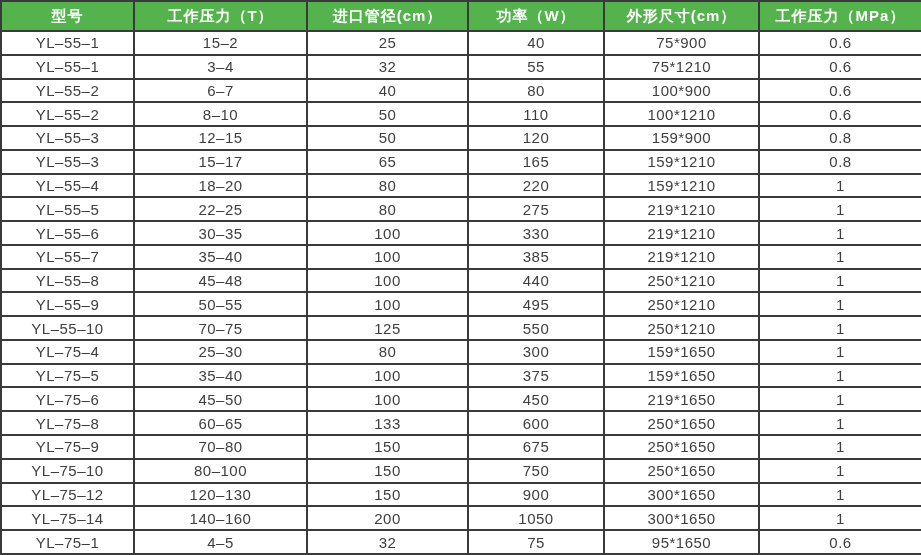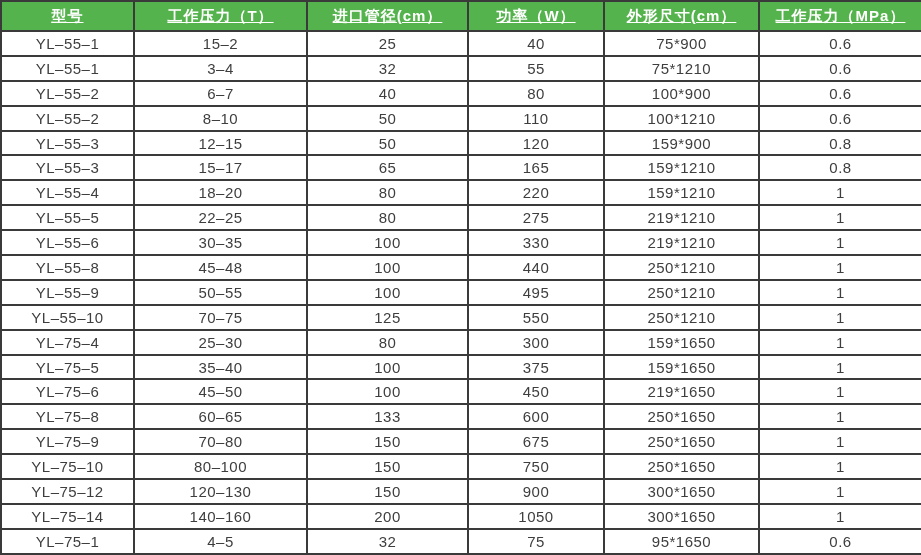--- a/index.html
+++ b/index.html
@@ -29,21 +29,20 @@
     overflow: hidden;
     white-space: nowrap;
   }
   table.spec-table th {
     background: var(--header-bg, #54b34c);
     color: var(--header-text, #ffffff);
     font-size: 15px;
     font-weight: bold;
     height: 28px;
     letter-spacing: 1px;
-    text-decoration: underline;
   }
   table.spec-table td {
     background: var(--cell-bg, #ffffff);
     color: var(--cell-text, #3e3e3e);
     font-size: 15px;
     letter-spacing: 0.5px;
   }
 </style>
 </head>
 <body>
@@ -135,20 +134,28 @@
         </tr>
         <tr>
           <td>YL–55–6</td>
           <td>30–35</td>
           <td>100</td>
           <td>330</td>
           <td>219*1210</td>
           <td>1</td>
         </tr>
         <tr>
+          <td>YL–55–7</td>
+          <td>35–40</td>
+          <td>100</td>
+          <td>385</td>
+          <td>219*1210</td>
+          <td>1</td>
+        </tr>
+        <tr>
           <td>YL–55–8</td>
           <td>45–48</td>
           <td>100</td>
           <td>440</td>
           <td>250*1210</td>
           <td>1</td>
         </tr>
         <tr>
           <td>YL–55–9</td>
           <td>50–55</td>

